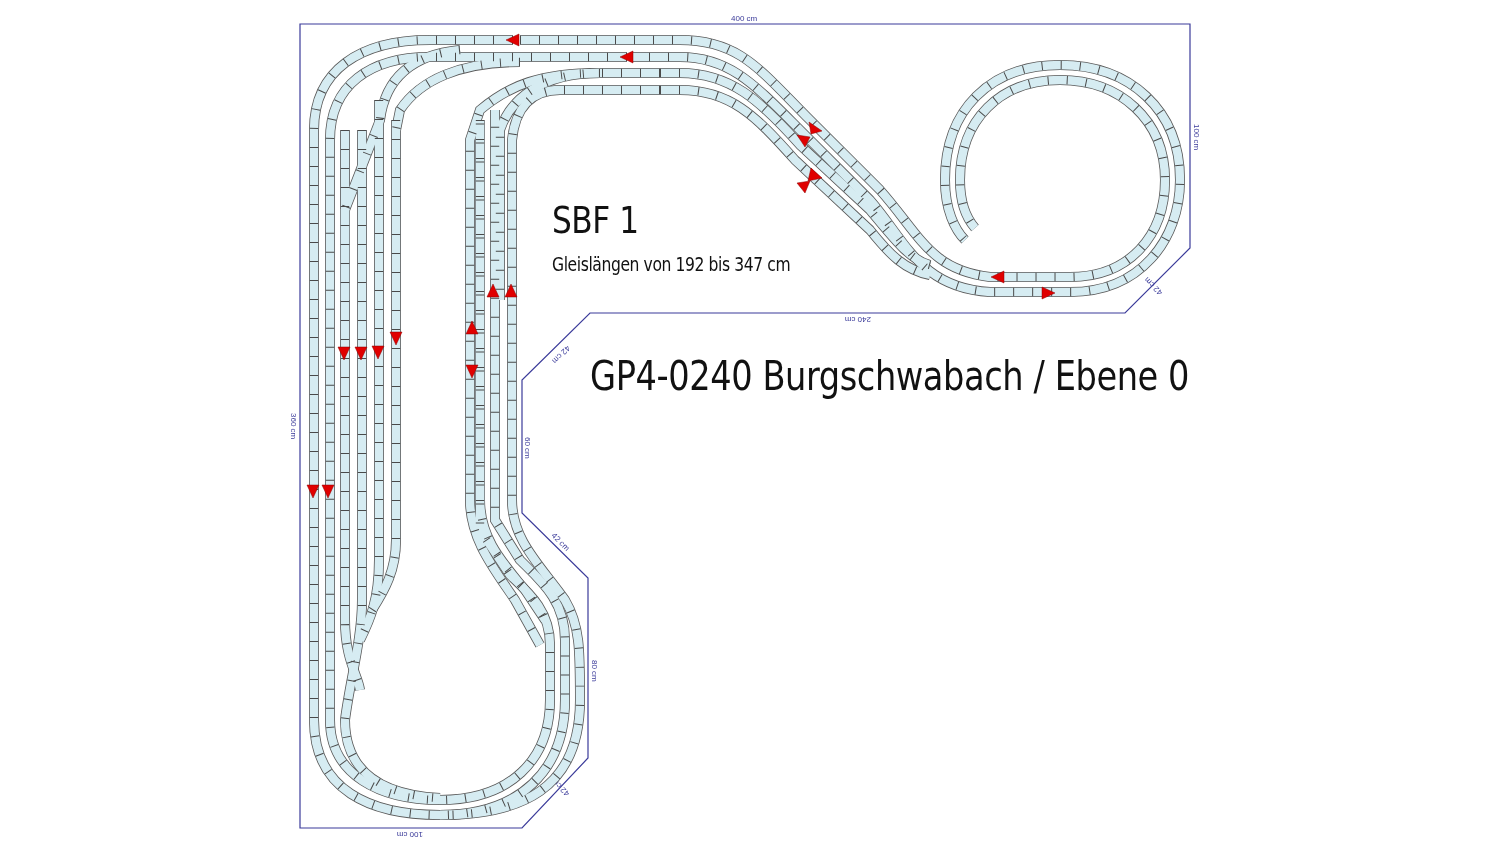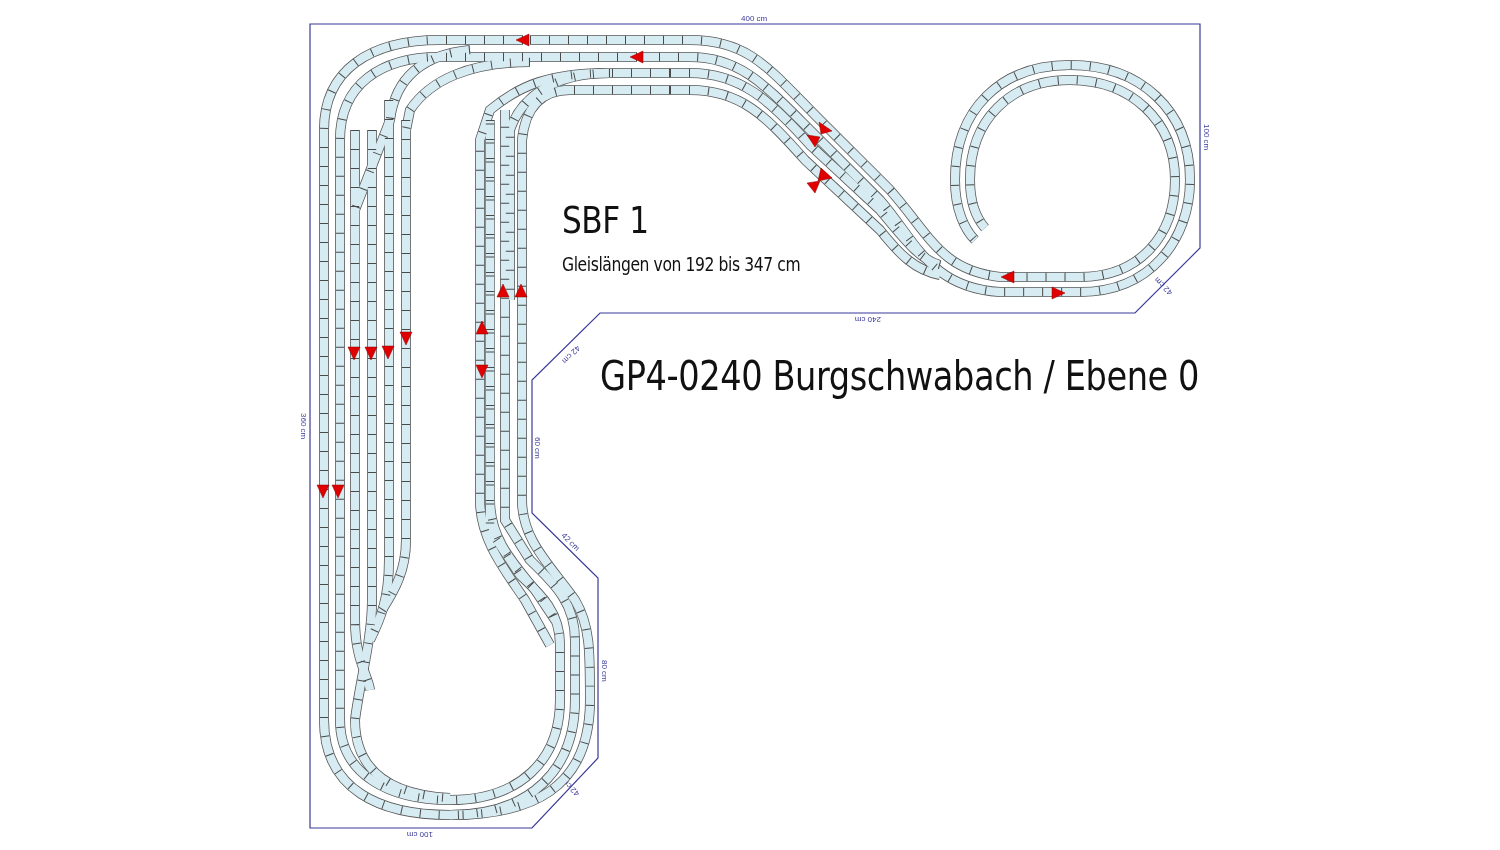--- a/index.html
+++ b/index.html
@@ -1,17 +1,17 @@
 <!DOCTYPE html>
 <html><head>
   <meta charset="utf-8">
   <style>
     html, body { margin: 0; padding: 0; background: #ffffff; }
     body { width: 1500px; height: 850px; overflow: hidden; position: relative; font-family: "DejaVu Sans", sans-serif; }
-    #stage { position: absolute; left: 0; top: 0; width: 1244px; height: 850px; margin-left: 10px; }
+    #stage { position: absolute; left: 0; top: 0; width: 1244px; height: 850px; }
     .board-outline { fill: none; stroke: #3b3b9a; stroke-width: 1.2; }
     .dim-label { font-family: "Liberation Sans", sans-serif; font-size: 8px; fill: #3b3b9a; }
     .track-bed { fill: none; stroke: #5a5a5a; stroke-width: 10; stroke-linecap: butt; }
     .track-fill { fill: none; stroke: #d6ecf2; stroke-width: 8.4; stroke-linecap: butt; }
     .track-dash { fill: none; stroke: #4a4a4a; stroke-width: 8.4; stroke-dasharray: 1 18; stroke-linecap: butt; }
     .arrow { fill: #e00000; stroke: #8a0000; stroke-width: 0.5; }
     .title-text { position: absolute; font-family: "DejaVu Sans", sans-serif; color: #111; white-space: nowrap; letter-spacing: -0.5px; }
     #sbf-title { left: 552px; top: 198px; font-size: 38px; font-weight: 400; transform: scaleX(0.82); transform-origin: left top; }
     #sbf-sub { left: 552px; top: 253px; font-size: 19px; transform: scaleX(0.82); transform-origin: left top; }
     #main-title { left: 590px; top: 352px; font-size: 41px; transform: scaleX(0.82); transform-origin: left top; }

